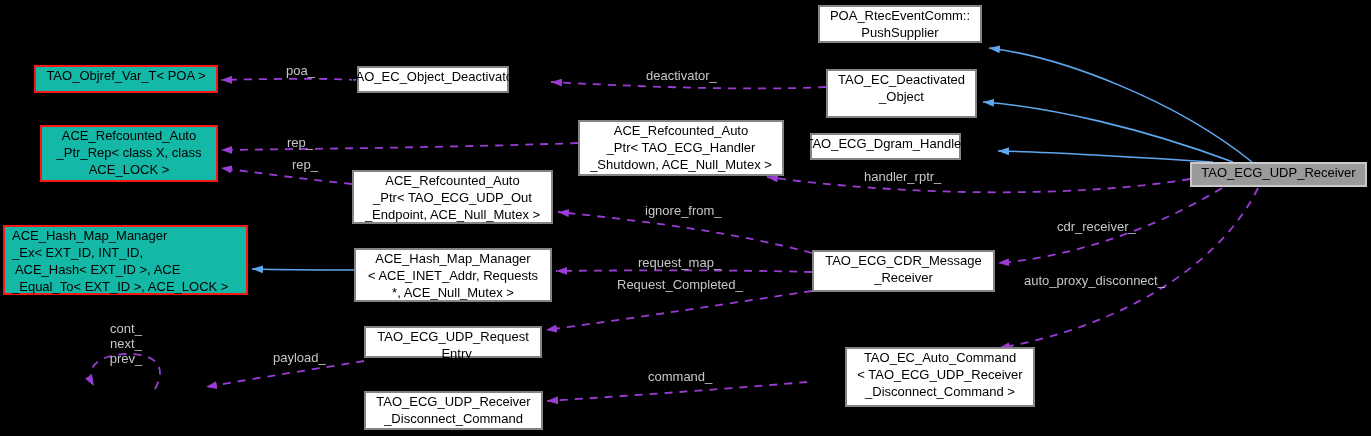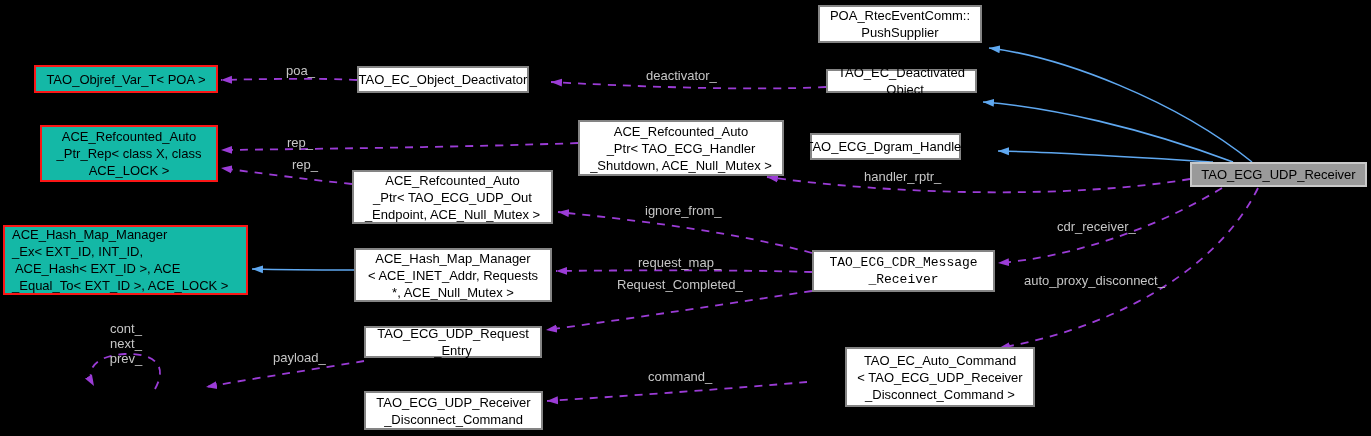--- a/index.html
+++ b/index.html
@@ -4,21 +4,21 @@
 <style>
   html,body { margin:0; padding:0; background:#000; }
   .canvas {
     position:relative; width:1371px; height:436px;
     background:#000; overflow:hidden;
     font-family:"Liberation Sans", sans-serif;
   }
   .edges { position:absolute; left:0; top:0; width:1371px; height:436px; }
   .node {
     position:absolute; box-sizing:border-box;
-    display:flex; align-items:center; justify-content:center;
+    display:flex; align-items:flex-start; justify-content:center;
     text-align:center; white-space:pre;
     font:13px/17px "Liberation Sans", sans-serif; color:#000;
   }
   .node.white { background:#ffffff; border:2px solid #848484; }
   .node.red   { background:#14b8a6; border:2px solid #fb1616; }
   .node.focus { background:#9a9a9a; border:2px solid #c9c9c9; }
   .node.align-left { justify-content:flex-start; text-align:left; padding-left:7px; }
   .elabel {
     position:absolute; color:#c6c6c6;
     font:13px/15px "Liberation Sans", sans-serif; white-space:pre;
@@ -63,40 +63,40 @@
   </svg>
 
   <div class="node red" style="left:34px;  top:65px;  width:184px; height:28px;"><span>TAO_Objref_Var_T&lt; POA &gt;</span></div>
   <div class="node red" style="left:40px;  top:125px; width:178px; height:57px;"><span>ACE_Refcounted_Auto
 _Ptr_Rep&lt; class X, class
 ACE_LOCK &gt;</span></div>
   <div class="node red align-left" style="left:3px; top:225px; width:245px; height:70px;"><span>ACE_Hash_Map_Manager
 _Ex&lt; EXT_ID, INT_ID,
  ACE_Hash&lt; EXT_ID &gt;, ACE
 _Equal_To&lt; EXT_ID &gt;, ACE_LOCK &gt;</span></div>
-  <div class="node white" style="left:357px; top:66px;  width:172px; height:27px;"><span>TAO_EC_Object_Deactivator</span></div>
+  <div class="node white" style="left:357px; top:66px;  width:152px; height:27px;"><span>TAO_EC_Object_Deactivator</span></div>
   <div class="node white" style="left:578px; top:120px; width:206px; height:56px;"><span>ACE_Refcounted_Auto
 _Ptr&lt; TAO_ECG_Handler
 _Shutdown, ACE_Null_Mutex &gt;</span></div>
   <div class="node white" style="left:352px; top:170px; width:201px; height:54px;"><span>ACE_Refcounted_Auto
 _Ptr&lt; TAO_ECG_UDP_Out
 _Endpoint, ACE_Null_Mutex &gt;</span></div>
   <div class="node white" style="left:354px; top:248px; width:198px; height:54px;"><span>ACE_Hash_Map_Manager
 &lt; ACE_INET_Addr, Requests
 *, ACE_Null_Mutex &gt;</span></div>
   <div class="node white" style="left:364px; top:326px; width:178px; height:32px;"><span>TAO_ECG_UDP_Request
 _Entry</span></div>
   <div class="node white" style="left:364px; top:391px; width:179px; height:39px;"><span>TAO_ECG_UDP_Receiver
 _Disconnect_Command</span></div>
   <div class="node white" style="left:818px; top:5px;   width:164px; height:38px;"><span>POA_RtecEventComm::
 PushSupplier</span></div>
-  <div class="node white" style="left:826px; top:69px;  width:151px; height:24px;"><span>TAO_EC_Deactivated
+  <div class="node white" style="left:826px; top:69px;  width:151px; height:49px;"><span>TAO_EC_Deactivated
 _Object</span></div>
   <div class="node white" style="left:810px; top:133px; width:151px; height:27px;"><span>TAO_ECG_Dgram_Handler</span></div>
-  <div class="node white" style="left:812px; top:250px; width:183px; height:42px;font-family:Liberation Mono, monospace;"><span>TAO_ECG_CDR_Message
+  <div class="node white" style="left:812px; top:250px; width:183px; height:42px;"><span>TAO_ECG_CDR_Message
 _Receiver</span></div>
   <div class="node focus" style="left:1190px;top:162px; width:177px; height:25px;"><span>TAO_ECG_UDP_Receiver</span></div>
   <div class="node white" style="left:807px; top:347px; width:190px; height:60px;margin-left:38px;"><span>TAO_EC_Auto_Command
 &lt; TAO_ECG_UDP_Receiver
 _Disconnect_Command &gt;</span></div>
 
   <div class="elabel" style="left:286px;  top:63px;">poa_</div>
   <div class="elabel" style="left:646px;  top:68px;">deactivator_</div>
   <div class="elabel" style="left:287px;  top:135px;">rep_</div>
   <div class="elabel" style="left:292px;  top:157px;">rep_</div>

